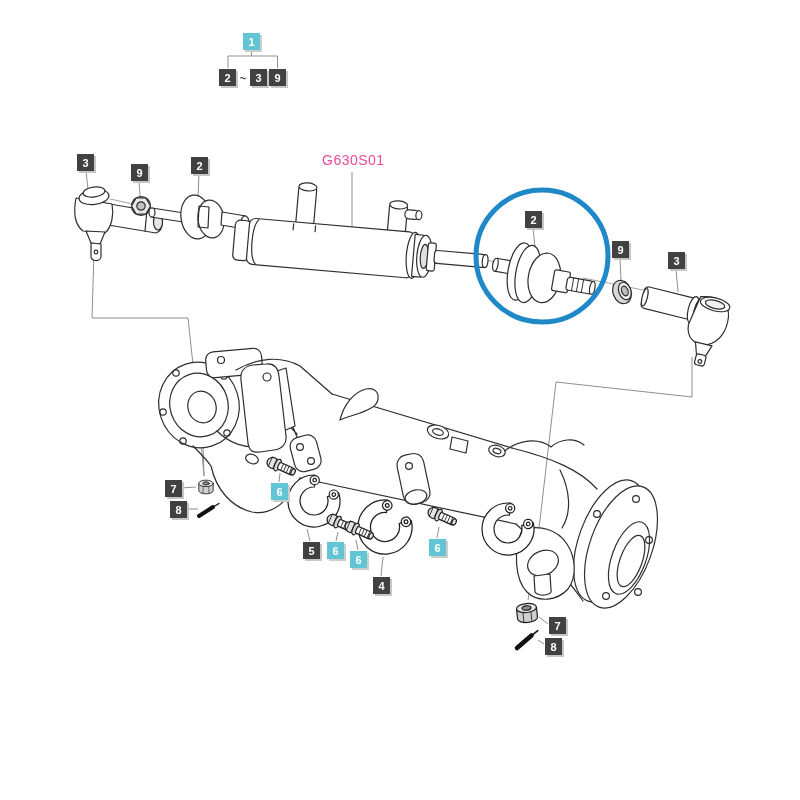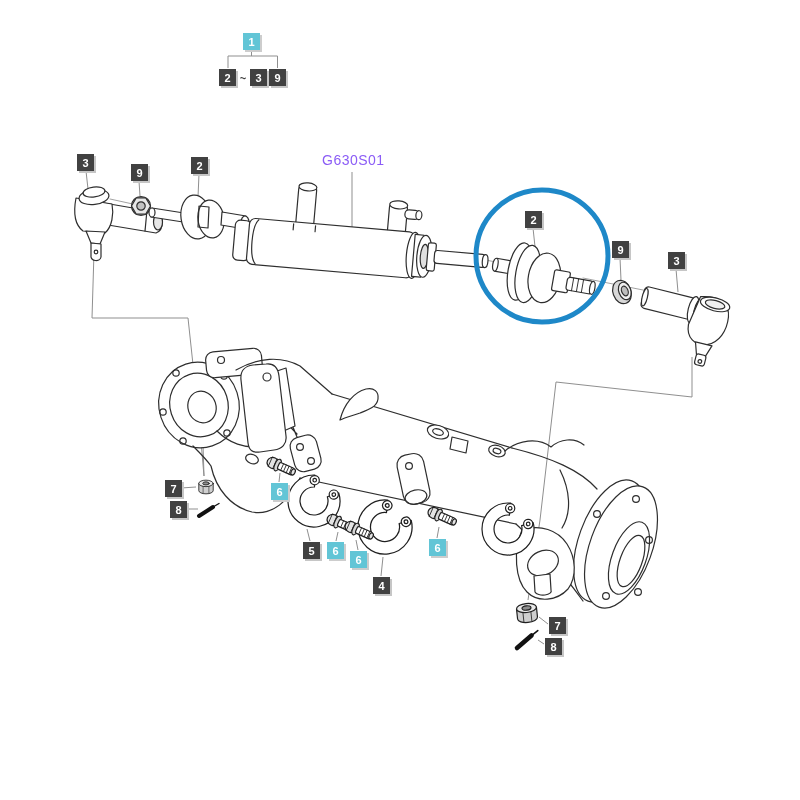--- a/index.html
+++ b/index.html
@@ -1,20 +1,20 @@
 <!DOCTYPE html>
 <html><head>
 <meta charset="utf-8">
 <style>
   html,body{margin:0;padding:0;background:#ffffff;}
   #canvas{position:relative;width:800px;height:800px;background:#ffffff;overflow:hidden;
           font-family:"Liberation Sans",sans-serif;}
   #artwork{position:absolute;left:0;top:0;}
   .part-code{position:absolute;left:322px;top:152px;font-size:14px;font-weight:400;
-             color:#8b5cf6;letter-spacing:.5px;}
+             color:#ec4899;letter-spacing:.5px;}
   .callout{position:absolute;width:17px;height:17px;display:flex;align-items:center;
            justify-content:center;font-size:11px;font-weight:bold;color:#fff;
            box-shadow:2px 2px 0 #c6c6c6;user-select:none;}
   .callout.dark{background:#414141;}
   .callout.teal{background:#62c5d6;box-shadow:2px 2px 0 #cdcdcd;}
   .callout.plain{background:transparent;color:#3a3a3a;box-shadow:none;width:14px;}
 </style>
 </head>
 <body>
 

